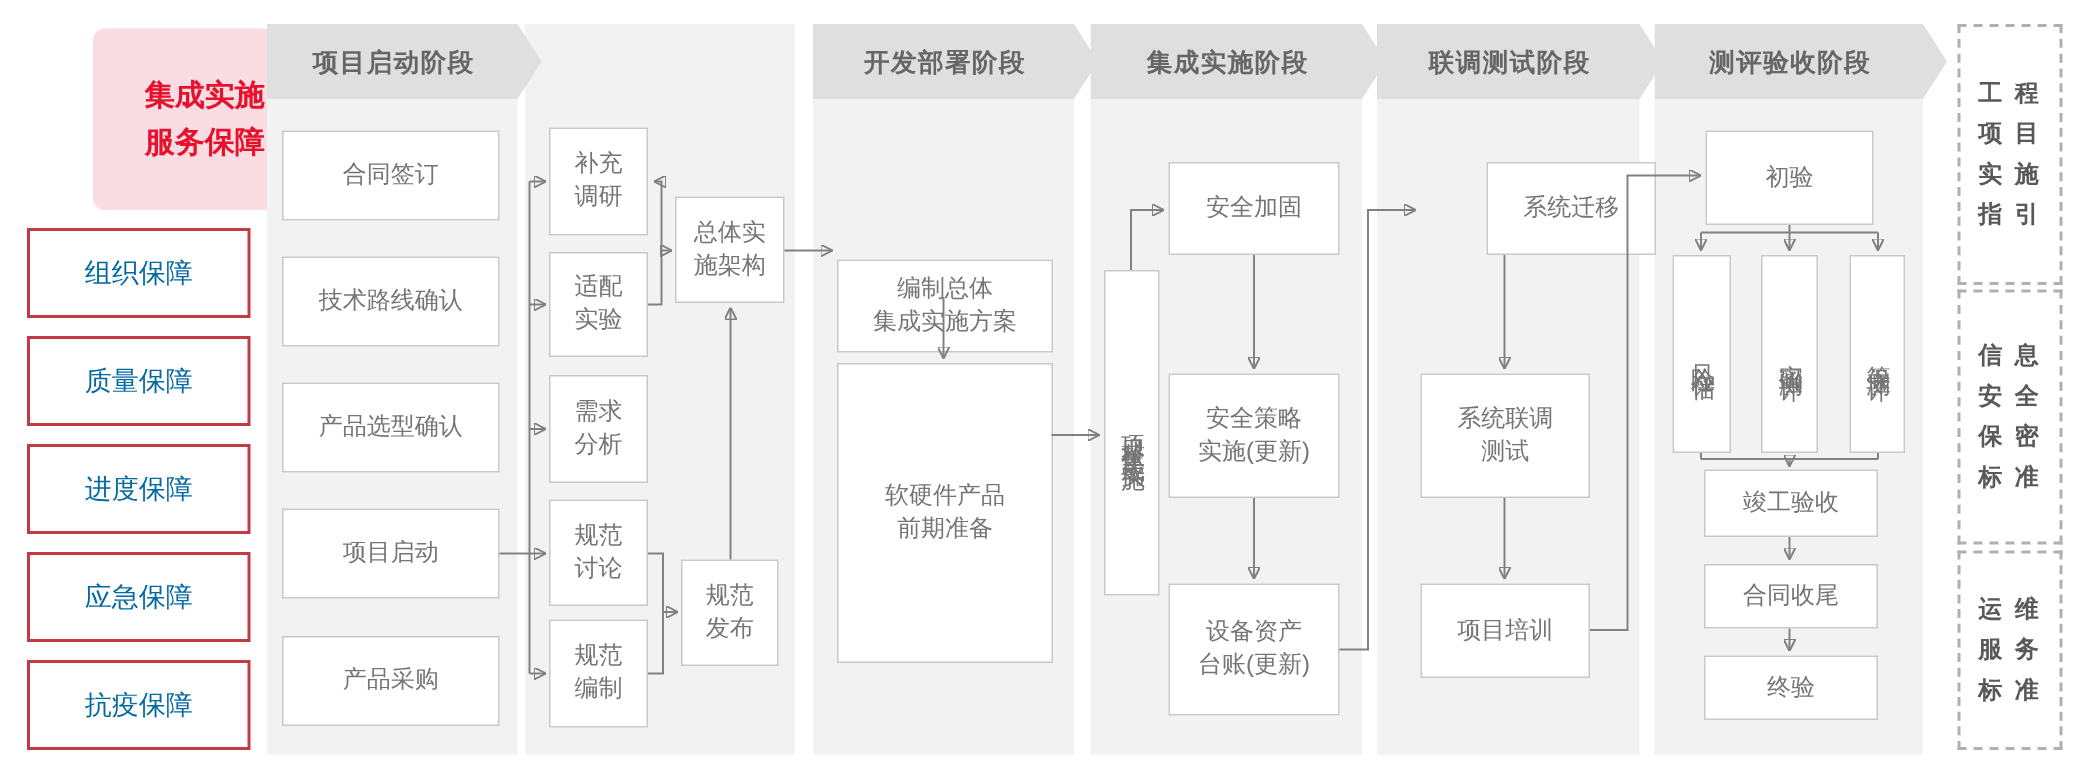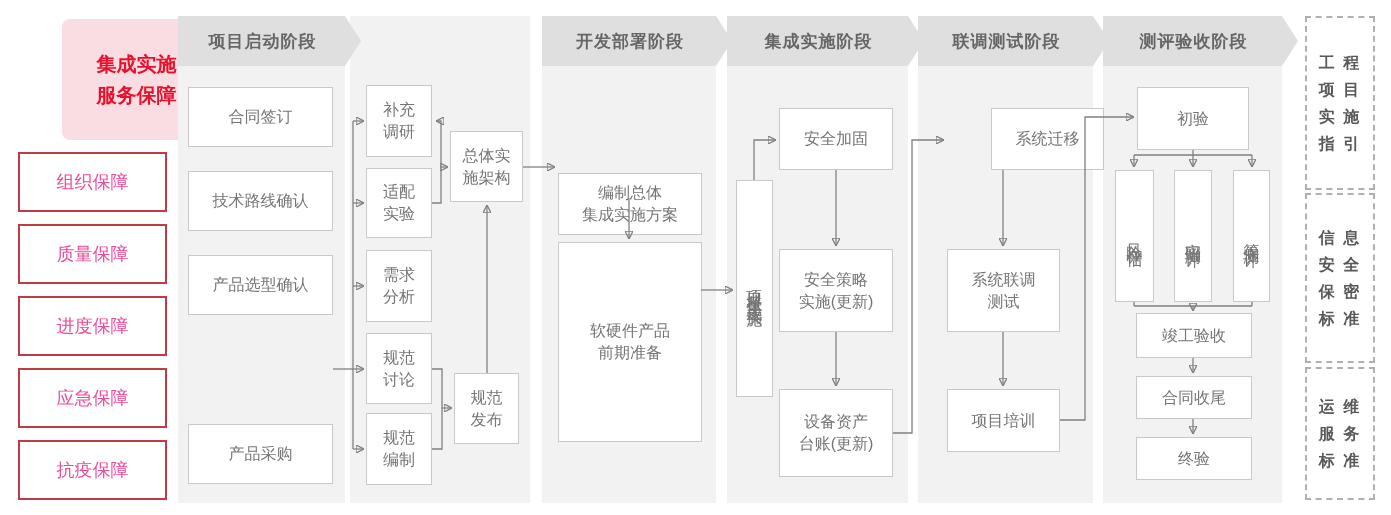--- a/index.html
+++ b/index.html
@@ -10,21 +10,21 @@
        font-weight:bold;font-size:17px;display:flex;align-items:center;justify-content:center;
        box-sizing:border-box;padding-right:14px;letter-spacing:1px;
        clip-path:polygon(0 0, calc(100% - 16px) 0, 100% 50%, calc(100% - 16px) 100%, 0 100%);}
   .box{position:absolute;background:#ffffff;border:1px solid #c9c9c9;color:#757575;
        font-size:16px;line-height:1.35;display:flex;align-items:center;justify-content:center;
        text-align:center;white-space:pre-line;box-sizing:border-box;}
   .vbox{writing-mode:vertical-rl;text-orientation:upright;letter-spacing:3px;}
   .side-title{position:absolute;background:#fadde2;border-radius:8px;color:#e8112d;
        font-weight:bold;font-size:20px;line-height:1.55;display:flex;align-items:center;
        justify-content:center;text-align:center;white-space:pre-line;}
-  .side-box{position:absolute;background:#ffffff;border:2px solid #c23a44;color:#ec4899;
+  .side-box{position:absolute;background:#ffffff;border:2px solid #c23a44;color:#0369a1;
        font-size:18px;display:flex;align-items:center;justify-content:center;box-sizing:border-box;}
   .ref-box{position:absolute;background:#ffffff;border:2px dashed #b0b0b0;color:#595959;
        font-weight:bold;font-size:16px;line-height:1.7;letter-spacing:2px;display:flex;
        align-items:center;justify-content:center;text-align:center;white-space:pre-line;
        box-sizing:border-box;}
   svg.wires{position:absolute;left:0;top:0;pointer-events:none;}
   svg.wires path{fill:none;stroke:#808080;stroke-width:1.3;}
 </style>
 </head>
 <body>
@@ -48,20 +48,21 @@
 
   <div class="hdr" style="left:178px;width:183px;">项目启动阶段</div>
   <div class="hdr" style="left:542px;width:190px;">开发部署阶段</div>
   <div class="hdr" style="left:727px;width:197px;">集成实施阶段</div>
   <div class="hdr" style="left:918px;width:191px;">联调测试阶段</div>
   <div class="hdr" style="left:1103px;width:195px;">测评验收阶段</div>
 
   <div class="box" style="left:188px;top:87px;width:145px;height:60px;">合同签订</div>
   <div class="box" style="left:188px;top:171px;width:145px;height:60px;">技术路线确认</div>
   <div class="box" style="left:188px;top:255px;width:145px;height:60px;">产品选型确认</div>
+  <div class="box" style="left:188px;top:339px;width:145px;height:60px;">项目启动</div>
   <div class="box" style="left:188px;top:424px;width:145px;height:60px;">产品采购</div>
 
   <div class="box" style="left:366px;top:85px;width:66px;height:72px;">补充
 调研</div>
   <div class="box" style="left:366px;top:168px;width:66px;height:70px;">适配
 实验</div>
   <div class="box" style="left:366px;top:250px;width:66px;height:72px;">需求
 分析</div>
   <div class="box" style="left:366px;top:333px;width:66px;height:71px;">规范
 讨论</div>

